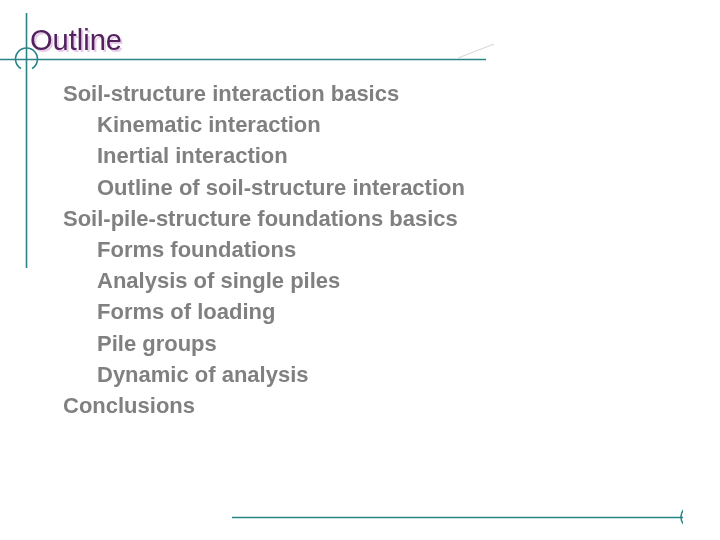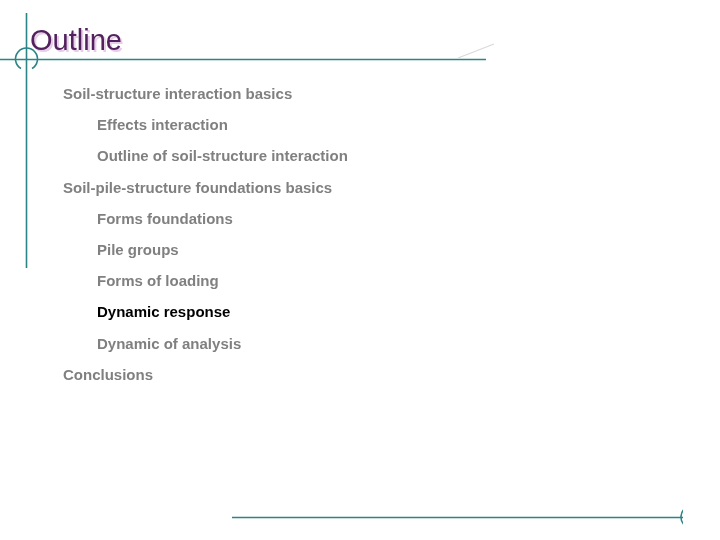--- a/index.html
+++ b/index.html
@@ -52,21 +52,21 @@
   .outline {
     position: absolute;
     left: 63px;
     top: 78px;
     margin: 0;
     padding: 0;
     list-style: none;
     width: 600px;
   }
   .outline li {
-    font-size: 15px;
+    font-size: 22px;
     font-weight: 700;
     line-height: 31.2px;
     color: var(--list-color, #808080);
     white-space: nowrap;
   }
   .outline li.lvl2 {
     padding-left: 34px;
   }
   .outline li.emphasis {
     color: var(--hl-color, #000000);
@@ -93,24 +93,25 @@
 
     <path class="accent" d="M 702.8 515.1 A 11 11 0 1 1 693.9 506.2"></path>
 
     <rect class="dot" x="700.5" y="512.5" width="4.5" height="4.5"></rect>
   </svg>
 
   <h1 class="title">Outline</h1>
 
   <ul class="outline" id="outline-list">
       <li class="lvl1">Soil-structure interaction basics</li>
-      <li class="lvl2">Effects interaction</li>
+      <li class="lvl2">Kinematic interaction</li>
+      <li class="lvl2">Inertial interaction</li>
       <li class="lvl2">Outline of soil-structure interaction</li>
       <li class="lvl1">Soil-pile-structure foundations basics</li>
       <li class="lvl2">Forms foundations</li>
+      <li class="lvl2">Analysis of single piles</li>
+      <li class="lvl2">Forms of loading</li>
       <li class="lvl2">Pile groups</li>
-      <li class="lvl2">Forms of loading</li>
-      <li class="lvl2 emphasis">Dynamic response</li>
       <li class="lvl2">Dynamic of analysis</li>
       <li class="lvl1">Conclusions</li>
     </ul>
 
 </div>
 
 </body></html>

